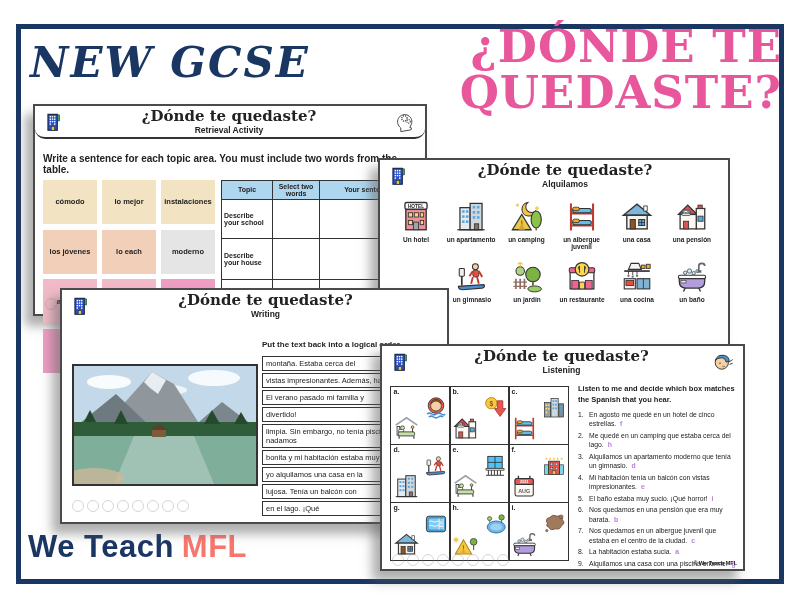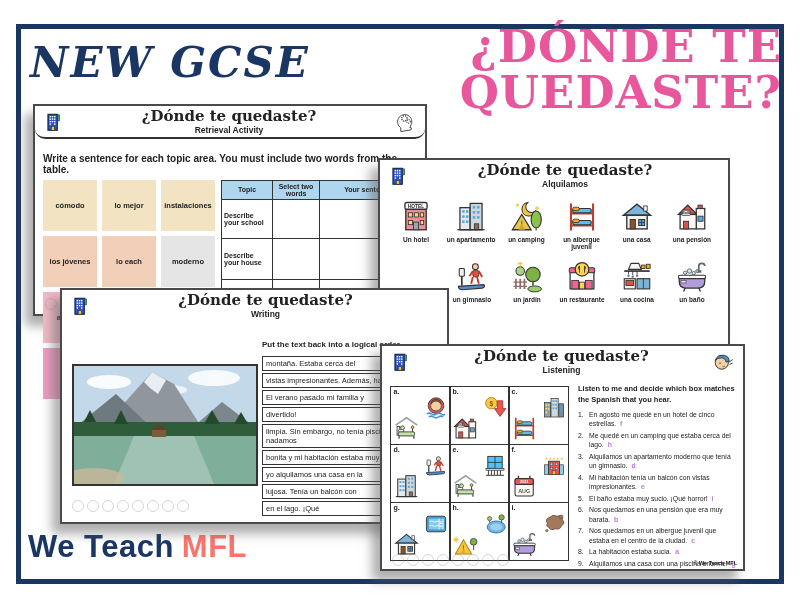--- a/index.html
+++ b/index.html
@@ -26,21 +26,21 @@
   .sheet-sub{font-size:8.5px;font-weight:bold;}
   .logo-icon svg{width:22px;height:22px;display:block;}
   .hdr-right svg{width:24px;height:24px;display:block;}
 
   
   #sheet-retrieval{left:33px;top:104px;width:390px;height:208px;z-index:1;}
   #sheet-retrieval .sheet-header{border-bottom:2px solid #333;}
   .ret-instr{font-size:10px;font-weight:bold;margin:14px 8px 5px;}
   .ret-body{display:flex;gap:6px;padding:0 8px;}
   #word-grid{display:grid;grid-template-columns:repeat(3,54px);gap:5px;}
-  .word-cell{height:51px;display:flex;align-items:center;justify-content:center;
+  .word-cell{height:44px;display:flex;align-items:center;justify-content:center;
              text-align:center;font-size:7.5px;font-weight:bold;}
   #topic-table{border-collapse:collapse;flex:1;font-size:7px;align-self:flex-start;width:100%;}
   #topic-table th{background:var(--tableblue);border:1px solid #333;font-weight:bold;
                   height:16px;padding:1px 2px;}
   #topic-table td{border:1px solid #333;padding:2px;vertical-align:middle;}
   #topic-table td.topic{font-weight:bold;width:46px;}
   #topic-table td.sel{width:42px;}
   #topic-table tr.r0 td{height:34px;} #topic-table tr.r1 td{height:36px;}
   #topic-table tr.r2 td{height:44px;} #topic-table tr.r3 td{height:40px;}
 

